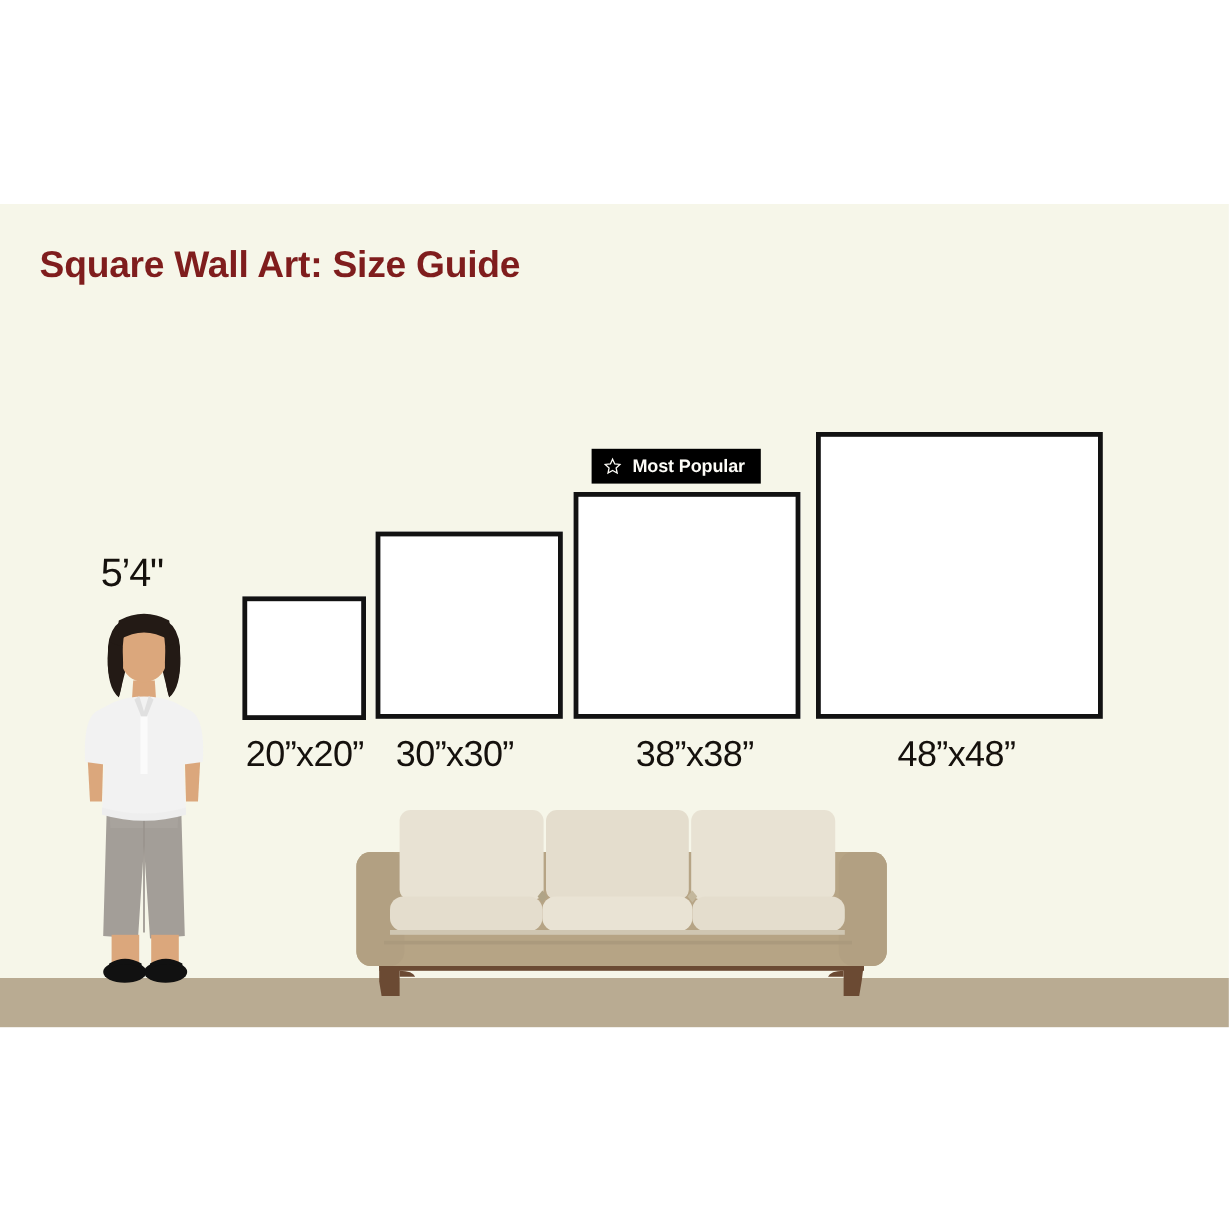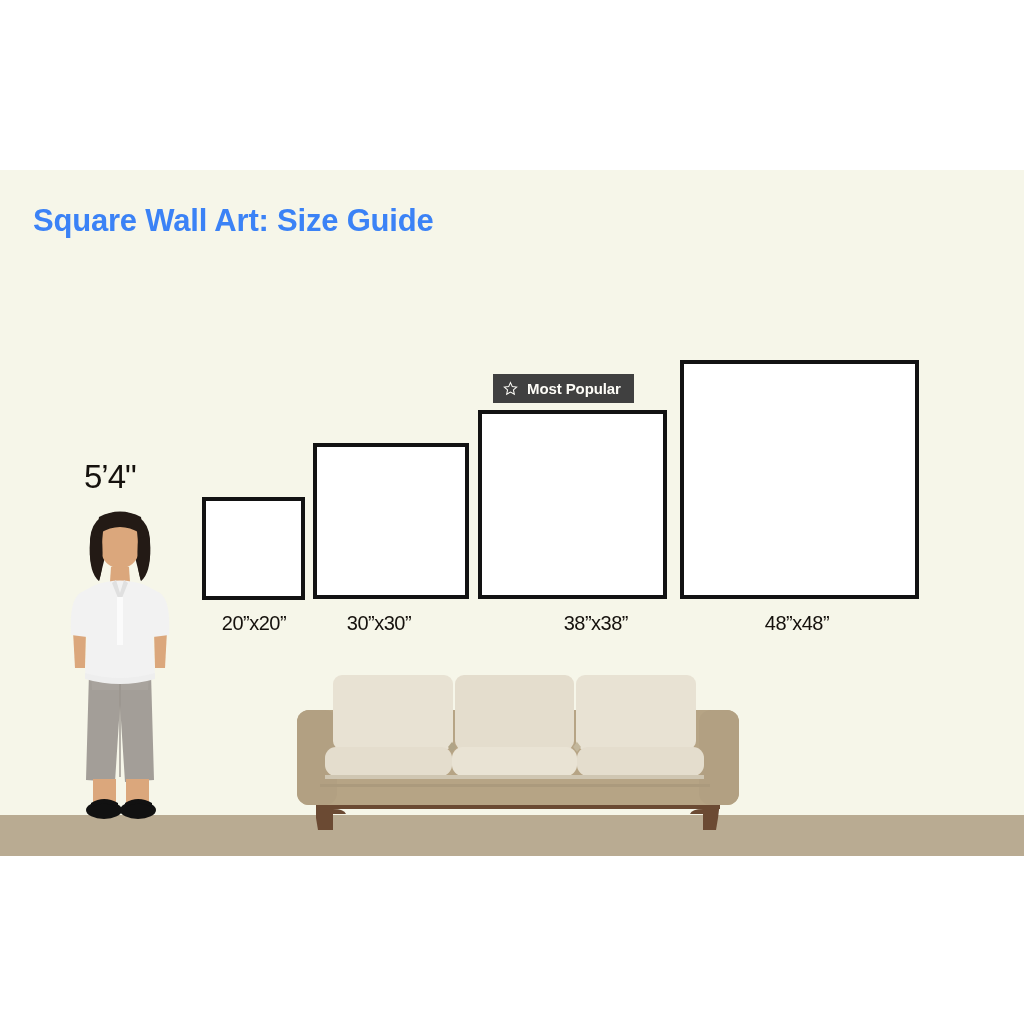--- a/index.html
+++ b/index.html
@@ -14,48 +14,48 @@
     background:#f6f6e9;
   }
   .floor {
     position:absolute; left:0; top:815px; width:1024px; height:41px;
     background:#b9ab92;
   }
 
   
   .title {
     position:absolute; left:33px; top:203px;
-    font-size:31px; font-weight:700; color:#3b82f6;
+    font-size:31px; font-weight:700; color:#7f1d1d;
     letter-spacing:-0.2px; white-space:nowrap;
   }
 
   
   .height-label {
     position:absolute; left:84px; top:458px;
     font-size:33px; font-weight:400; color:#15110d;
     white-space:nowrap; letter-spacing:-1px;
   }
 
   
   .frame {
     position:absolute; background:#ffffff;
     border:4px solid #121212;
   }
   .frame-label {
     position:absolute;
-    font-size:20px; font-weight:400; color:#15110d;
+    font-size:30px; font-weight:400; color:#15110d;
     white-space:nowrap; letter-spacing:-0.5px;
     text-align:center;
   }
 
   
   .badge {
     position:absolute; left:493px; top:374px;
     height:29px; padding:0 13px 0 10px;
-    background:#404040;
+    background:#000000;
     display:flex; align-items:center; gap:9px;
   }
   .badge-star { width:15px; height:15px; display:block; }
   .badge-text {
     font-size:15px; font-weight:700; color:#fdfcf7;
     white-space:nowrap; letter-spacing:-0.1px;
   }
 
   
   .person { position:absolute; left:55px; top:505px; width:130px; height:330px; }

